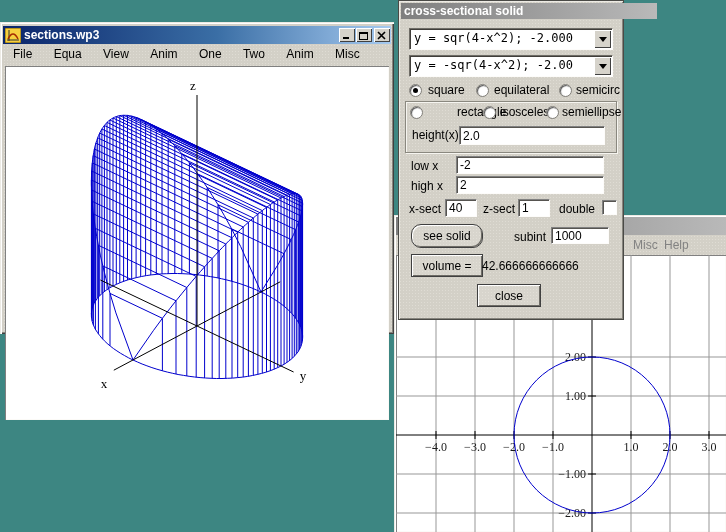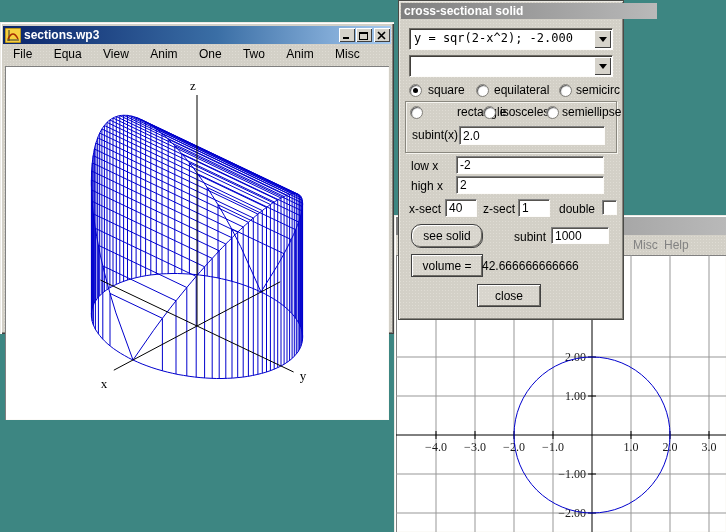--- a/index.html
+++ b/index.html
@@ -201,47 +201,48 @@
 
   <div style="position:absolute;left:398px;top:0;width:224px;height:318px;z-index:3;
               background-color:#d3d0c7;background-image:radial-gradient(#dfdcd4 26%,rgba(0,0,0,0) 28%);
               background-size:3px 3px;border:1px solid #4a4a46;
               box-shadow:inset 1px 1px 0 #eceae4, inset -1px -1px 0 #87857e;">
     <div class="titlebar inactive" style="left:2px;top:2px;width:256px;height:16px;">
       <span style="margin-left:3px;">cross-sectional solid</span>
     </div>
 
     <div class="combo" style="left:10px;top:27px;width:202px;height:20px;">
-      <span class="ctext">y = sqr(2-x^2); -2.000</span>
+      <span class="ctext">y = sqr(4-x^2); -2.000</span>
       <span class="cbtn">
           <span class="arrow-down"></span>
         </span>
     </div>
     <div class="combo" style="left:10px;top:54px;width:202px;height:20px;">
+      <span class="ctext">y = -sqr(4-x^2); -2.00</span>
       <span class="cbtn">
           <span class="arrow-down"></span>
         </span>
     </div>
 
     <span class="radio on" style="left:10px;top:83px;"></span>
     <span class="dlabel" style="left:29px;top:82px;">square</span>
     <span class="radio" style="left:77px;top:83px;"></span>
     <span class="dlabel" style="left:95px;top:82px;">equilateral</span>
     <span class="radio" style="left:160px;top:83px;"></span>
     <span class="dlabel" style="left:177px;top:82px;">semicirc</span>
 
     <div class="groupbox" style="left:6px;top:100px;width:210px;height:50px;"></div>
     <span class="radio" style="left:11px;top:105px;"></span>
     <span class="dlabel" style="left:28px;top:104px;margin-left:30px;">rectangle</span>
     <span class="radio" style="left:84px;top:105px;"></span>
     <span class="dlabel" style="left:101px;top:104px;">isosceles</span>
     <span class="radio" style="left:147px;top:105px;"></span>
     <span class="dlabel" style="left:163px;top:104px;">semiellipse</span>
 
-    <span class="dlabel" style="left:13px;top:127px;">subint(x)</span>
+    <span class="dlabel" style="left:13px;top:127px;">height(x)</span>
     <input class="field" style="left: 60px; top: 125px; width: 138px; height: 17px;" value="2.0">
 
     <span class="dlabel" style="left:12px;top:158px;">low x</span>
     <input class="field" style="left: 57px; top: 155px; width: 140px; height: 16px;" value="-2">
     <span class="dlabel" style="left:12px;top:178px;">high x</span>
     <input class="field" style="left: 57px; top: 175px; width: 140px; height: 16px;" value="2">
 
     <span class="dlabel" style="left:10px;top:201px;">x-sect</span>
     <input class="field" style="left: 46px; top: 198px; width: 24px; height: 16px;" value="40">
     <span class="dlabel" style="left:84px;top:201px;">z-sect</span>

